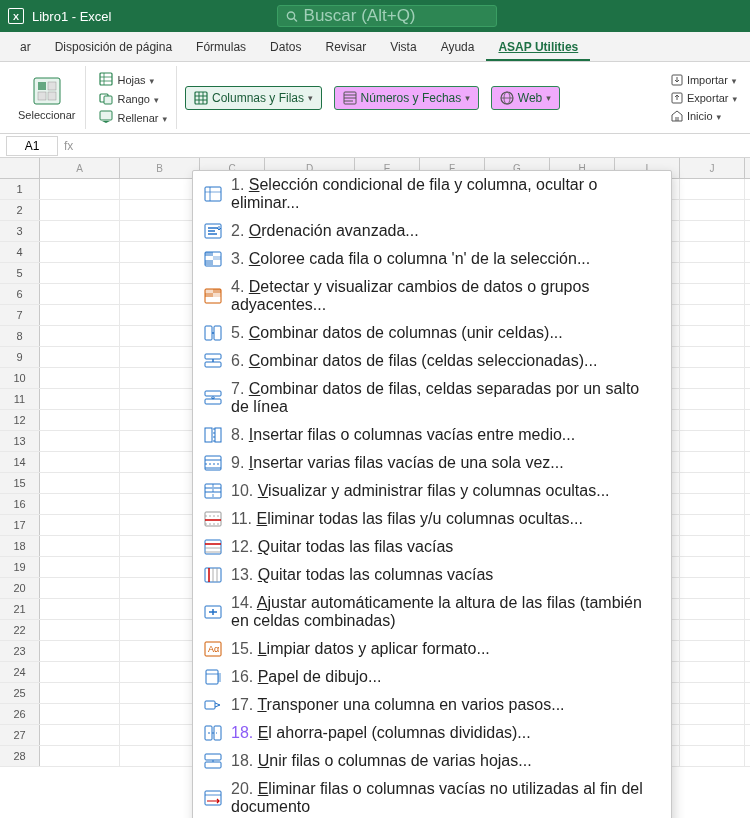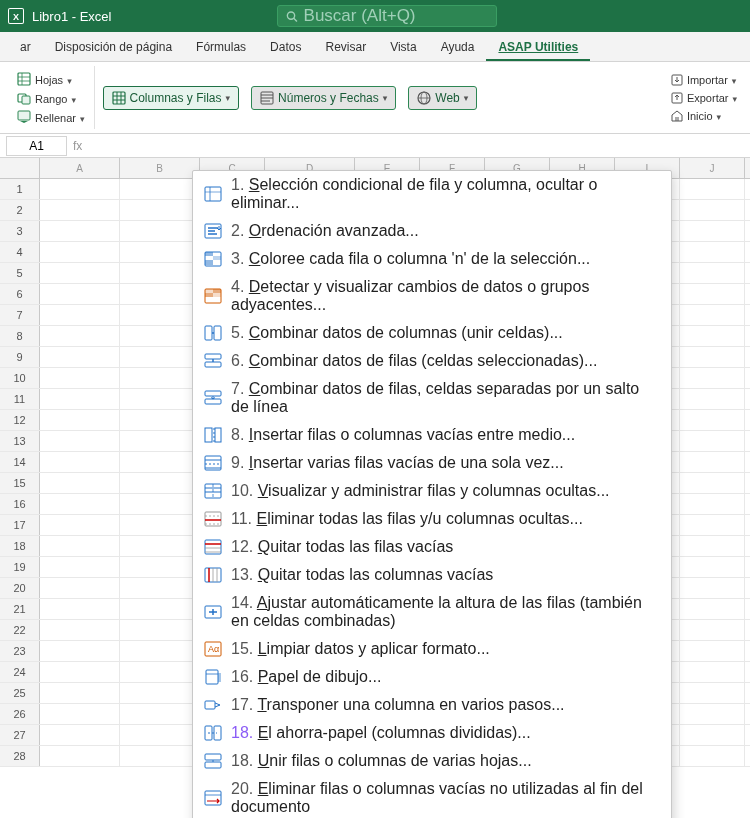--- a/index.html
+++ b/index.html
@@ -140,21 +140,21 @@
       white-space: nowrap;
     }
 
     
     .dropdown-btn {
       display: flex;
       align-items: center;
       gap: 4px;
       padding: 4px 8px;
       border: 1px solid #2d8653;
-      background: #e5e5e5;
+      background: #f0abfc;
       border-radius: 3px;
       cursor: pointer;
       font-size: 12px;
       color: #1a5c38;
       white-space: nowrap;
     }
     .dropdown-btn.active {
       background: #e8f4ee;
       border-color: #1e7145;
     }
@@ -211,21 +211,21 @@
       height: 24px;
       background: #fff;
       border-bottom: 1px solid #d4d4d4;
       display: flex;
       align-items: center;
       padding: 0 6px;
       gap: 4px;
       font-size: 12px;
     }
     .name-box {
-      width: 61px;
+      width: 52px;
       border: 1px solid #d4d4d4;
       padding: 2px 4px;
       font-size: 12px;
       text-align: center;
     }
     .formula-divider { color: #999; padding: 0 2px; }
 
     
     .col-header-row {
       display: flex;
@@ -318,20 +318,34 @@
   <div class="ribbon-tab">Fórmulas</div>
   <div class="ribbon-tab">Datos</div>
   <div class="ribbon-tab">Revisar</div>
   <div class="ribbon-tab">Vista</div>
   <div class="ribbon-tab">Ayuda</div>
   <div class="ribbon-tab active" style="font-weight:bold;color:#1e7145;text-decoration:underline;">ASAP Utilities</div>
 </div>
 
 <div class="ribbon-toolbar">
 
+  <div class="toolbar-section">
+    <div class="big-button">
+      <div class="big-icon">
+        <svg width="30" height="30" viewBox="0 0 30 30">
+          <rect x="2" y="2" width="26" height="26" rx="2" fill="#e8f4ee" stroke="#2d8653" stroke-width="1"></rect>
+          <rect x="6" y="6" width="8" height="8" fill="#2d8653" opacity="0.7"></rect>
+          <rect x="16" y="6" width="8" height="8" fill="#e0e0e0" stroke="#999" stroke-width="0.5"></rect>
+          <rect x="6" y="16" width="8" height="8" fill="#e0e0e0" stroke="#999" stroke-width="0.5"></rect>
+          <rect x="16" y="16" width="8" height="8" fill="#e0e0e0" stroke="#999" stroke-width="0.5"></rect>
+        </svg>
+      </div>
+      <span style="font-size:11px;">Seleccionar</span>
+    </div>
+  </div>
 
   <div class="toolbar-section">
     <div class="small-buttons">
       <div class="small-btn">
         <svg width="14" height="14" viewBox="0 0 14 14">
           <rect x="1" y="1" width="12" height="12" rx="1" fill="none" stroke="#2d8653" stroke-width="1.2"></rect>
           <line x1="1" y1="5" x2="13" y2="5" stroke="#2d8653" stroke-width="0.8"></line>
           <line x1="1" y1="9" x2="13" y2="9" stroke="#2d8653" stroke-width="0.8"></line>
           <line x1="5" y1="1" x2="5" y2="13" stroke="#2d8653" stroke-width="0.8"></line>
         </svg>

